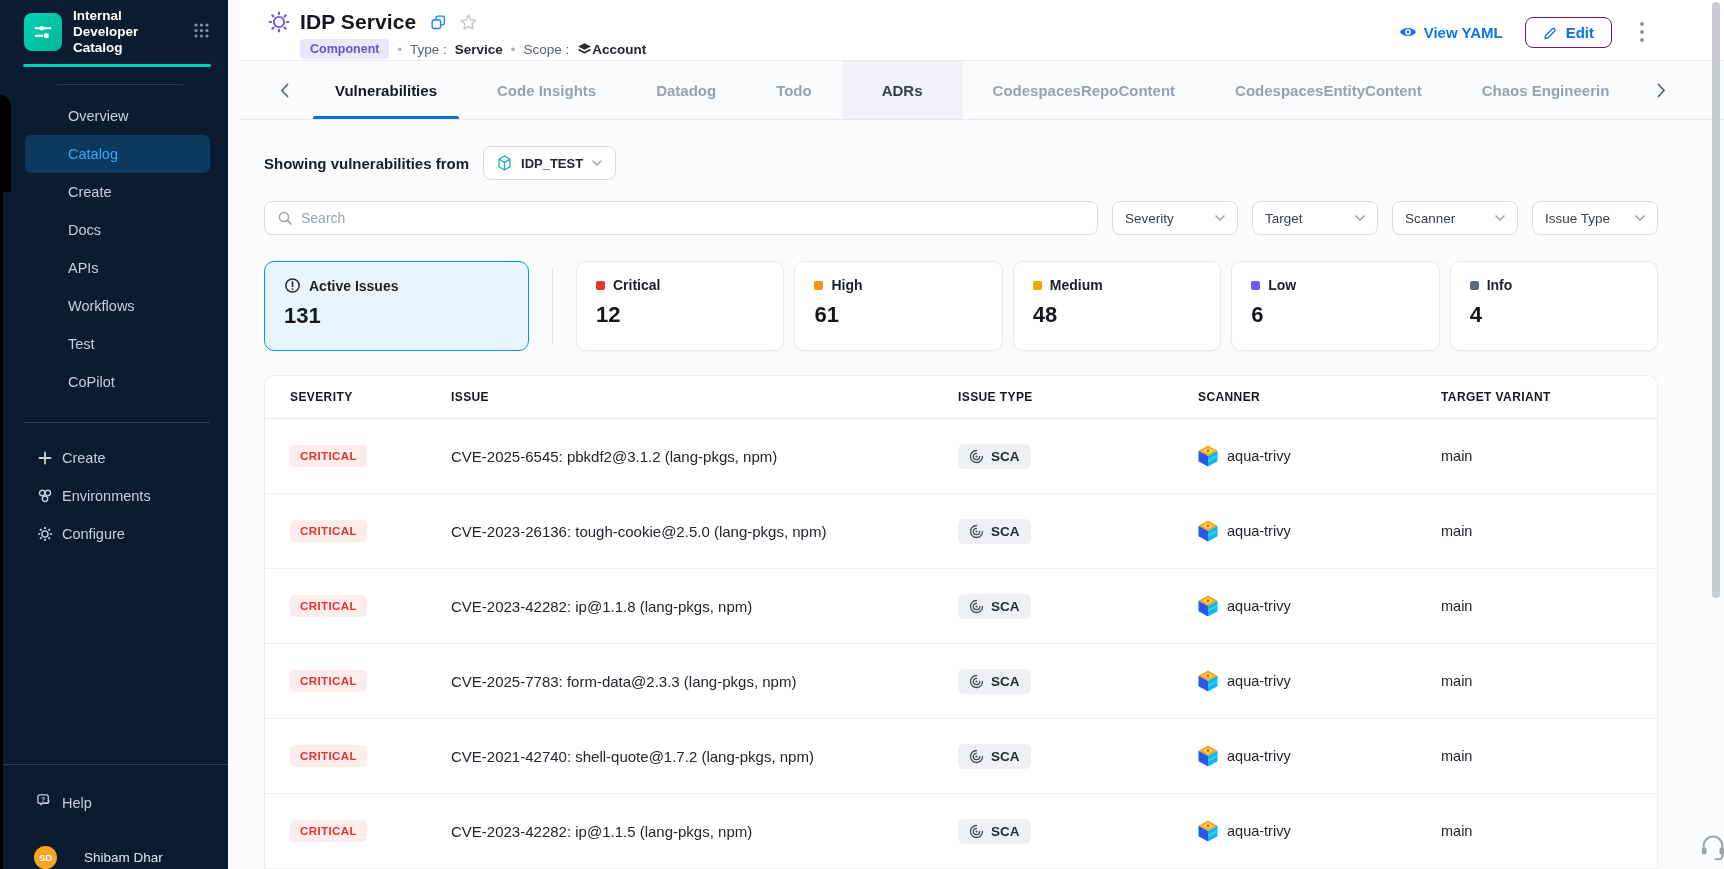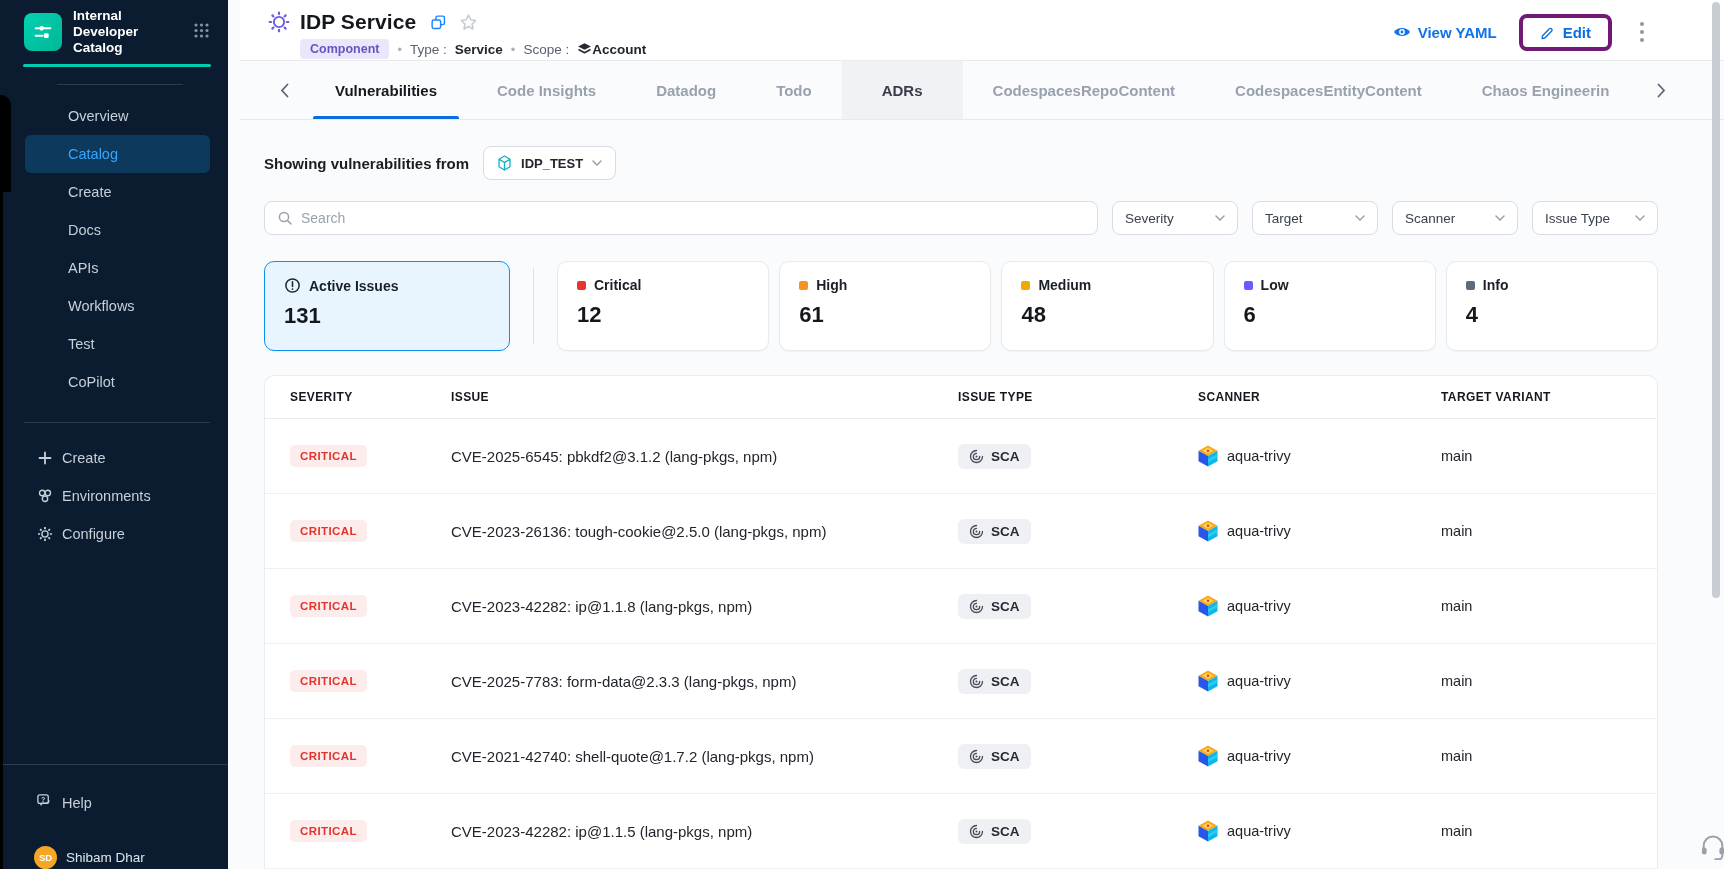--- a/index.html
+++ b/index.html
@@ -25,21 +25,21 @@
   .nav-item.active .nav-label { color:#38a5ff; }
   .side-div2 { height:1px; background:rgba(210,225,240,.16); margin:21px 18px 0 24px; }
   .side-actions { margin-top:16px; }
   .action-item { height:38px; display:flex; align-items:center; padding-left:36px; cursor:pointer; }
   .action-item .a-icon { width:17px; display:flex; justify-content:center; }
   .action-item .a-label { margin-left:9px; color:#c7cfd9; font-size:14.5px; }
   .side-spacer { flex:1; }
   .side-bottom { border-top:1px solid rgba(210,225,240,.16); }
   .help-item { margin-top:20px; height:36px; display:flex; align-items:center; padding-left:36px; cursor:pointer; }
   .help-item .a-label { margin-left:9px; color:#c7cfd9; font-size:14.5px; }
-  .user-row { margin-top:24px; height:24px; display:flex; align-items:center; padding-left:34px; cursor:pointer; }
+  .user-row { margin-top:24px; height:24px; display:flex; align-items:center; padding-left:34px; cursor:pointer;gap:18px; }
   .avatar { width:23px; height:23px; border-radius:50%; background:#f5a623; color:#fff; font-size:9.5px;
     font-weight:700; display:flex; align-items:center; justify-content:center; }
   .user-name { margin-left:9px; color:#dfe5ec; font-size:13.5px; }
 
   
   .artifact-a { position:absolute; left:0; top:95px; width:11px; height:97px; background:#000;
     border-top-right-radius:10px; z-index:3; }
   .artifact-b { position:absolute; left:0; top:190px; width:3px; height:679px; background:#000; z-index:3; }
 
   
@@ -51,21 +51,21 @@
   .title-icons { display:flex; align-items:center; gap:12px; margin-left:4px; }
   .meta-row { display:flex; align-items:center; gap:8px; margin-top:5px; margin-left:32px; }
   .entity-badge { background:#ebe7fb; color:#6454c4; font-size:12.5px; font-weight:600;
     padding:3px 10px; border-radius:4px; }
   .meta-dot { color:#aab0bb; font-size:13px; }
   .meta-label { color:#596070; font-size:13.5px; }
   .meta-value { color:#22262e; font-size:13.5px; font-weight:700; }
   .scope-wrap { display:flex; align-items:center; }
   .header-actions { margin-left:auto; display:flex; align-items:center; gap:22px; height:44px; }
   .view-yaml { display:flex; align-items:center; gap:7px; color:#1173e8; font-size:15px; font-weight:700; cursor:pointer; }
-  .edit-btn { display:flex; align-items:center; gap:8px; border:4px solid #701a75; color:#0b6fe0;
+  .edit-btn { display:flex; align-items:center; gap:8px; border:1px solid #701a75; color:#0b6fe0;
     background:#fff; font-size:15px; font-weight:700; border-radius:8px; padding:6px 17px; cursor:pointer;
     font-family:"Liberation Sans", sans-serif; }
   .kebab { display:flex; flex-direction:column; gap:4px; padding:4px 6px; cursor:pointer; }
   .kebab i { width:4px; height:4px; border-radius:50%; background:#8d96a4; }
 
   
   .tabs-bar { height:68px; background:#fafbfd; border-bottom:1px solid #e7e9ed;
     display:flex; align-items:center; padding-left:30px; }
   .tab-chevron { padding:6px 10px; cursor:pointer; display:flex; align-items:center; }
   .tabs { display:flex; height:100%; align-items:center; margin-left:6px; }
@@ -89,21 +89,21 @@
     display:flex; align-items:center; padding:0 12px; gap:8px; }
   .search-box input { border:none; outline:none; flex:1; font-size:14px; color:#2a2f38;
     font-family:"Liberation Sans", sans-serif; background:transparent; }
   .search-box input::placeholder { color:#9aa1ac; }
   .filter-select { width:126px; height:34px; background:#fff; border:1px solid #d8dde4; border-radius:8px;
     display:flex; align-items:center; justify-content:space-between; padding:0 12px; cursor:pointer; }
   .filter-label { font-size:13.5px; color:#3a404c; }
 
   
   .cards-row { margin-top:26px; display:flex; align-items:stretch; height:90px; }
-  .card-active { width:246px; background:#e9f5fe; border:1.5px solid #0c90ee; border-radius:10px;
+  .card-active { width:265px; background:#e9f5fe; border:1.5px solid #0c90ee; border-radius:10px;
     padding:15px 19px; cursor:pointer; }
   .card-label-row { display:flex; align-items:center; gap:8px; }
   .card-label { font-size:14px; font-weight:600; color:#1b1f26; }
   .card-value { font-size:22px; font-weight:700; color:#14171c; margin-top:9px; }
   .cards-divider { width:1px; background:#dde1e8; align-self:center; height:76px; margin:0 23px; }
   .sev-cards { display:flex; gap:10px; flex:1; }
   .card-sev { flex:1; background:#fff; border:1px solid #e7eaef; border-radius:10px; padding:15px 19px;
     box-shadow:0 1px 2px rgba(16,24,40,.04); cursor:pointer; }
   .sev-square { width:9px; height:9px; border-radius:2px; flex:0 0 auto; }
 

